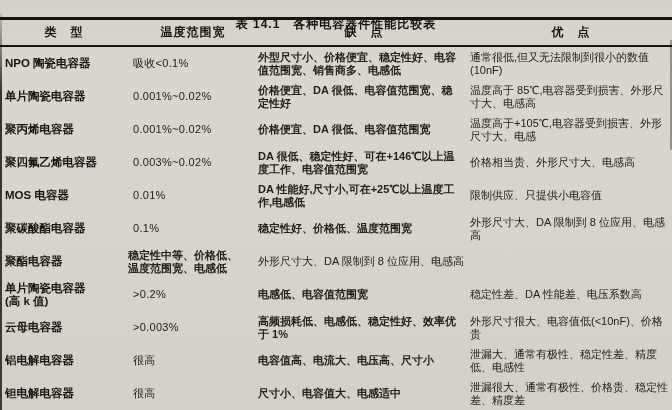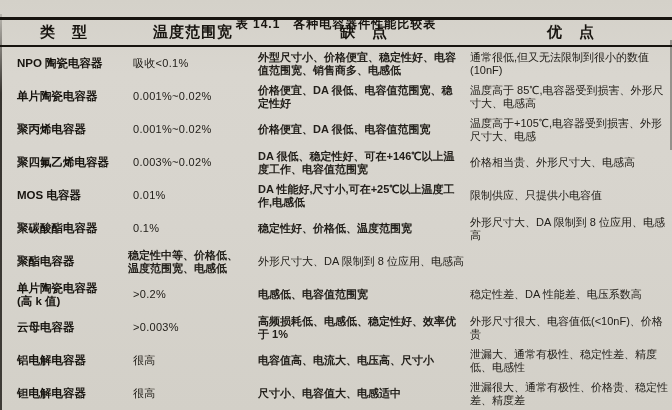--- a/index.html
+++ b/index.html
@@ -33,37 +33,37 @@
     top:17px; left:0; right:0;
     border-top:3px solid #17140f;
   }
   .thead {
     display:grid;
     grid-template-columns:128px 130px 212px 1fr;
     align-items:center;
     height:27px;
     border-bottom:2px solid #17140f;
     font-weight:bold;
-    font-size:15px;
+    font-size:12px;
     color:#17140f;
   }
   .thead .hcell { text-align:center; letter-spacing:1px; }
   .tbody { border-bottom:2px solid #17140f; }
   .trow {
     display:grid;
     grid-template-columns:128px 130px 212px 1fr;
     align-items:center;
     padding:3.5px 0;
     font-size:11px;
     line-height:13px;
   }
   .cell-type {
     font-weight:bold;
     font-size:11.5px;
-    padding-left:17px;
+    padding-left:5px;
     white-space:pre-line;
     color:#17140f;
   }
   .cell-abs { padding-left:5px; letter-spacing:0.3px; }
   .cell-pros { padding-right:12px;font-weight:bold; }
   .cell-cons { padding-right:4px; }
   .cell-pros, .cell-cons, .cell-abs { color:#23201b; }
 </style>
 </head>
 <body>

